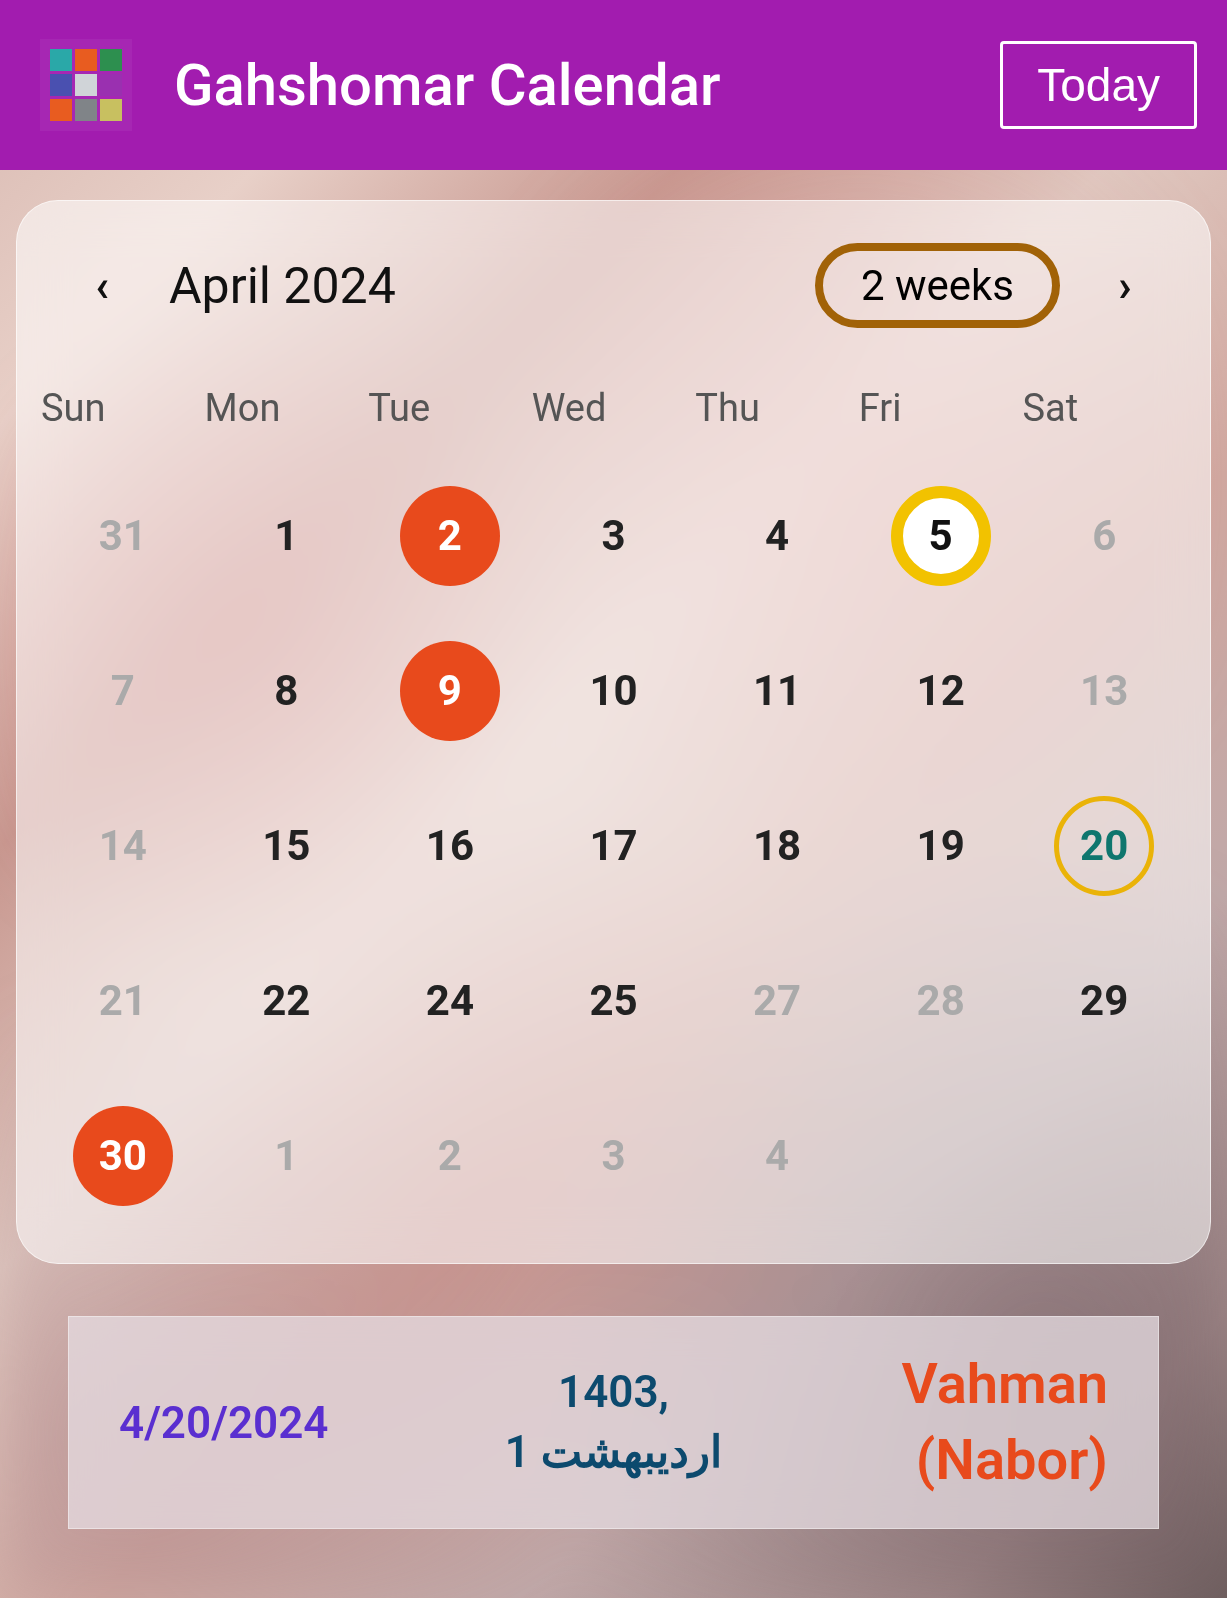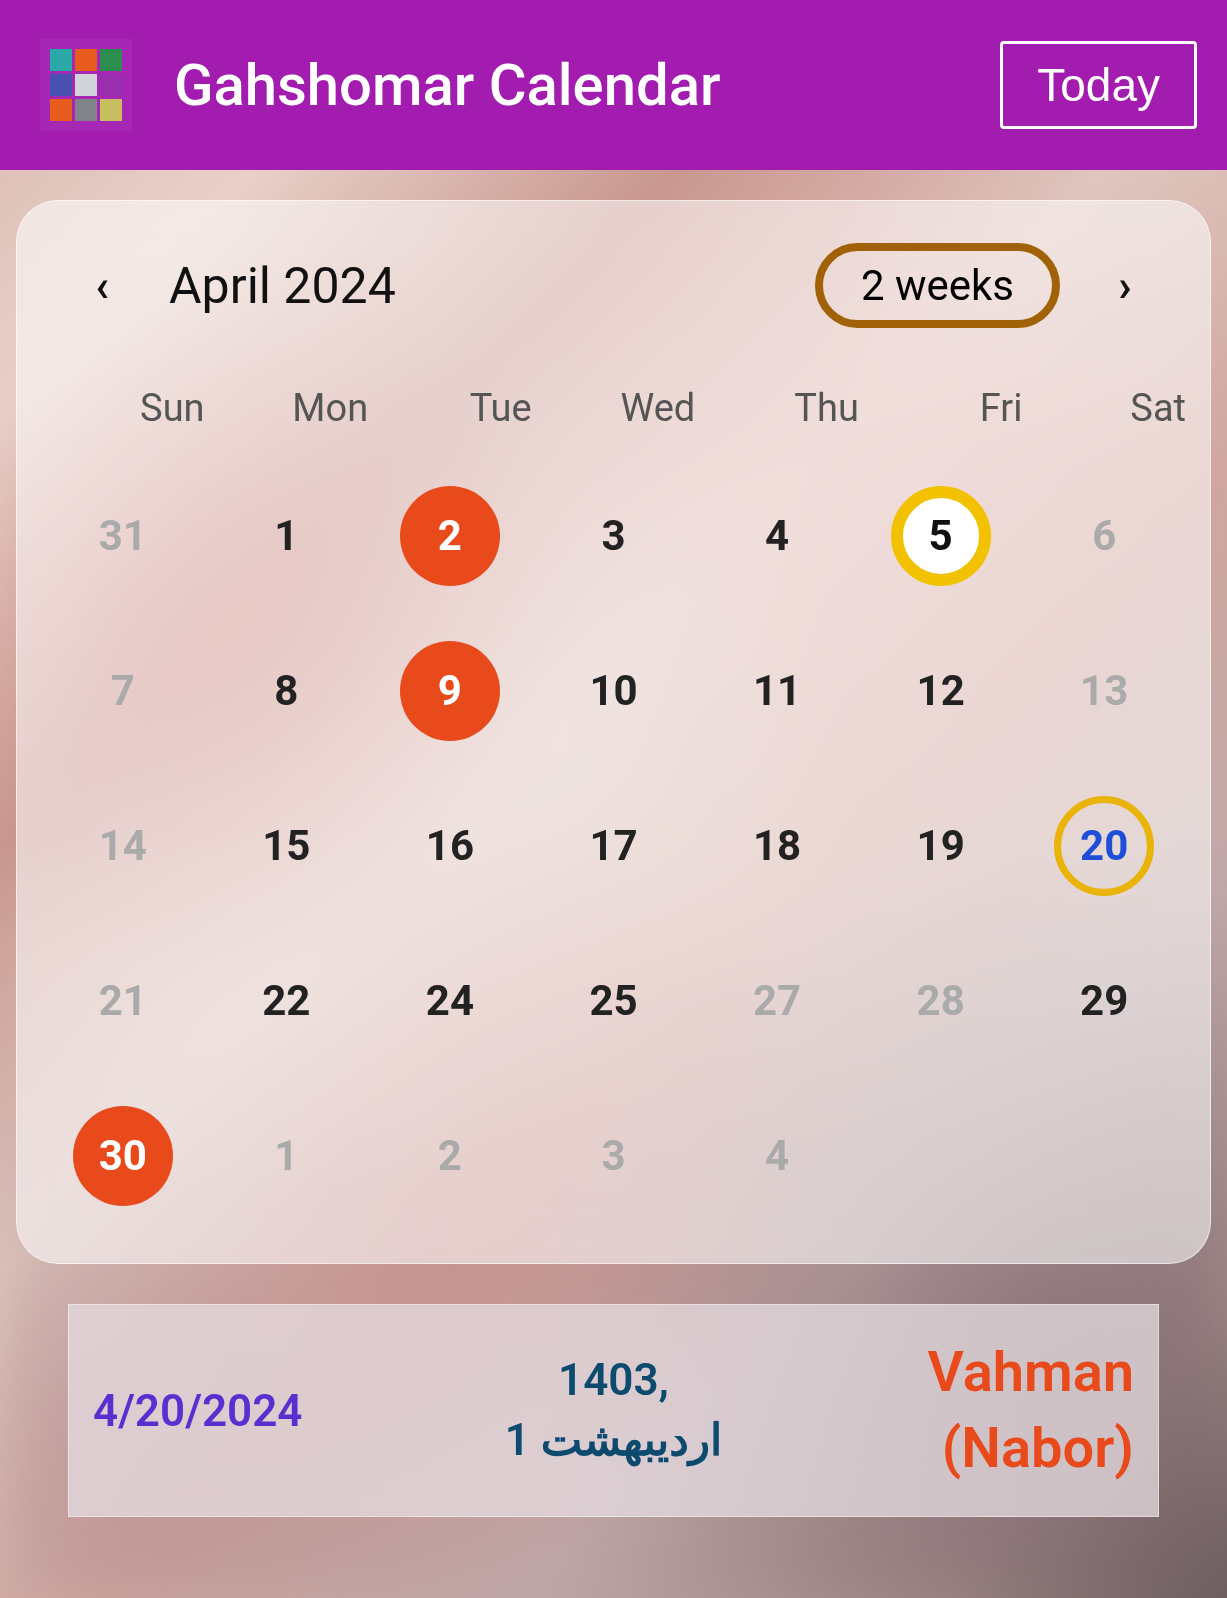--- a/index.html
+++ b/index.html
@@ -108,21 +108,21 @@
     padding: 10px 38px;
     font-size: 42px;
     margin-right: 40px;
     cursor:pointer;
     background: transparent;
   }
 
   .grid {
     display: grid;
     grid-template-columns: repeat(7, 1fr);
-    text-align: right;
+    text-align: left;
   }
   .dow {
     font-size: 38px;
     color: #555;
     padding: 10px 0 28px 0;
   }
   .day {
     font-size: 42px;
     color: #222;
     height: 155px;
@@ -132,31 +132,31 @@
     font-weight:bold;
   }
   .day.muted { color: #aaa; }
   .day .circle {
     width: 100px; height: 100px;
     border-radius: 50%;
     display:flex; align-items:center; justify-content:center;
   }
   .day.event .circle { background: #e84a1c; color:#fff; }
   .day.today .circle { background:#fff; border: 12px solid #f2c200; color:#111; }
-  .day.selected .circle { border: 7px solid #eab308; color:#1d4ed8; }
+  .day.selected .circle { border: 5px solid #eab308; color:#0f766e; }
 
   .info-bar {
     position: relative;
     z-index: 2;
-    margin: 40px 68px 0 68px;
+    margin: 52px 68px 0 68px;
     background: rgba(230,220,225,0.75);
     backdrop-filter: blur(20px);
     display: flex;
     align-items: center;
-    padding: 30px 24px;
+    padding: 30px 50px;
     border: 1px solid rgba(255,255,255,0.4);
   }
   .info-left {
     color: #5a2fd0;
     font-size: 44px;
     font-weight: 600;
     flex:1;
     text-align:left;
   }
   .info-mid {

